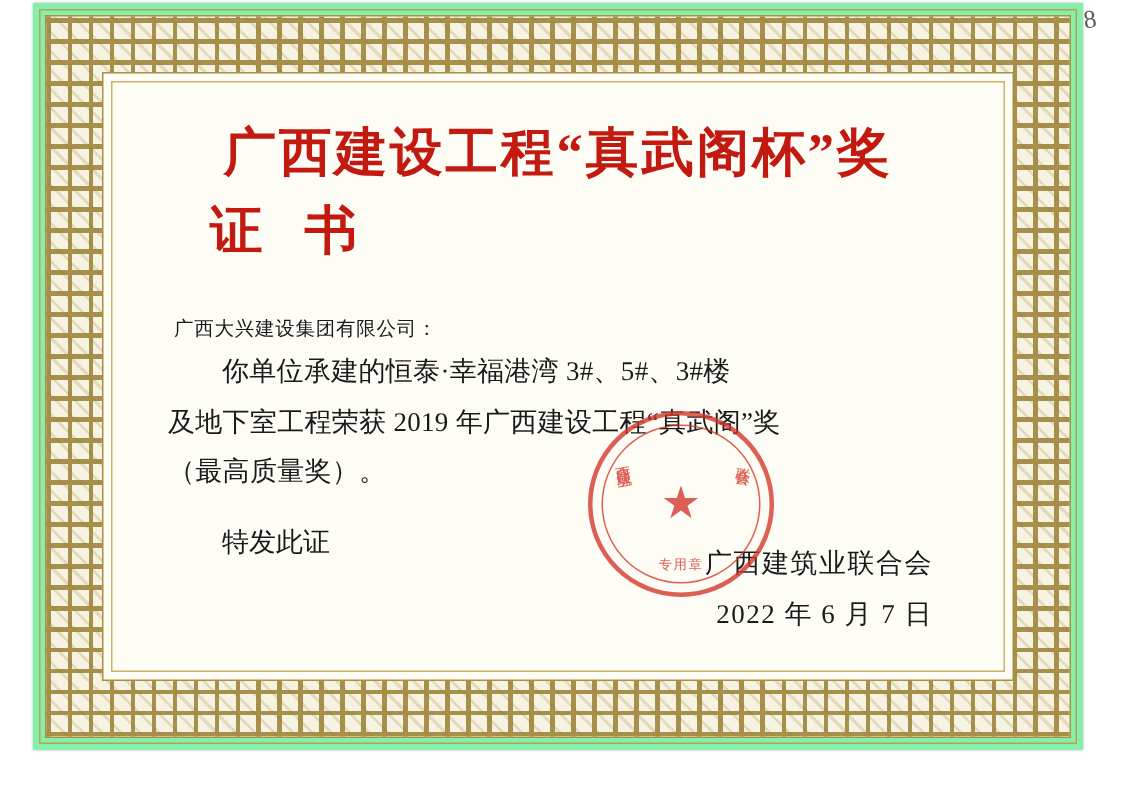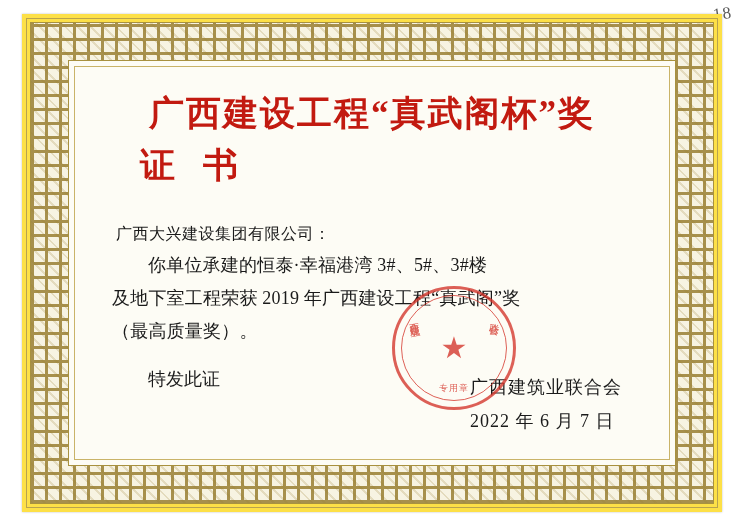--- a/index.html
+++ b/index.html
@@ -24,24 +24,24 @@
     font-size: 17px;
     color: #5a5a5a;
     transform: rotate(-8deg);
     letter-spacing: 1px;
   }
 
   
   .certificate {
     position: absolute;
     left: 22px;
-    top: 14px;
+    top: 2px;
     width: 700px;
     height: 498px;
-    background: #fde047;
+    background: #86efac;
     box-shadow: 0 0 2px rgba(0,0,0,0.25);
   }
 
   
   .outer-rule {
     position: absolute;
     left: 4px;
     top: 4px;
     right: 4px;
     bottom: 4px;
@@ -144,21 +144,21 @@
   }
 
   .body-block {
     margin-top: 30px;
     font-size: 18px;
     color: #1a1a1a;
     line-height: 1.85;
   }
   .recipient {
     margin-left: 4px;
-    font-size: 16px;
+    font-size: 13px;
     letter-spacing: 0.5px;
   }
   .para {
     text-indent: 2em;
     font-size: 18px;
     letter-spacing: 0.2px;
   }
   .para-cont {
     text-indent: 0;
     font-size: 18px;
@@ -168,20 +168,21 @@
     text-indent: 2em;
     margin-top: 14px;
     font-size: 18px;
   }
 
   
   .issuer-area {
     position: absolute;
     right: 44px;
     bottom: 18px;
+    text-align: right;
     font-size: 18px;
     color: #1a1a1a;
     line-height: 1.9;
   }
   .issuer-name { letter-spacing: 1px; }
   .issue-date { letter-spacing: 1px; }
 
   
   .seal {
     position: absolute;

